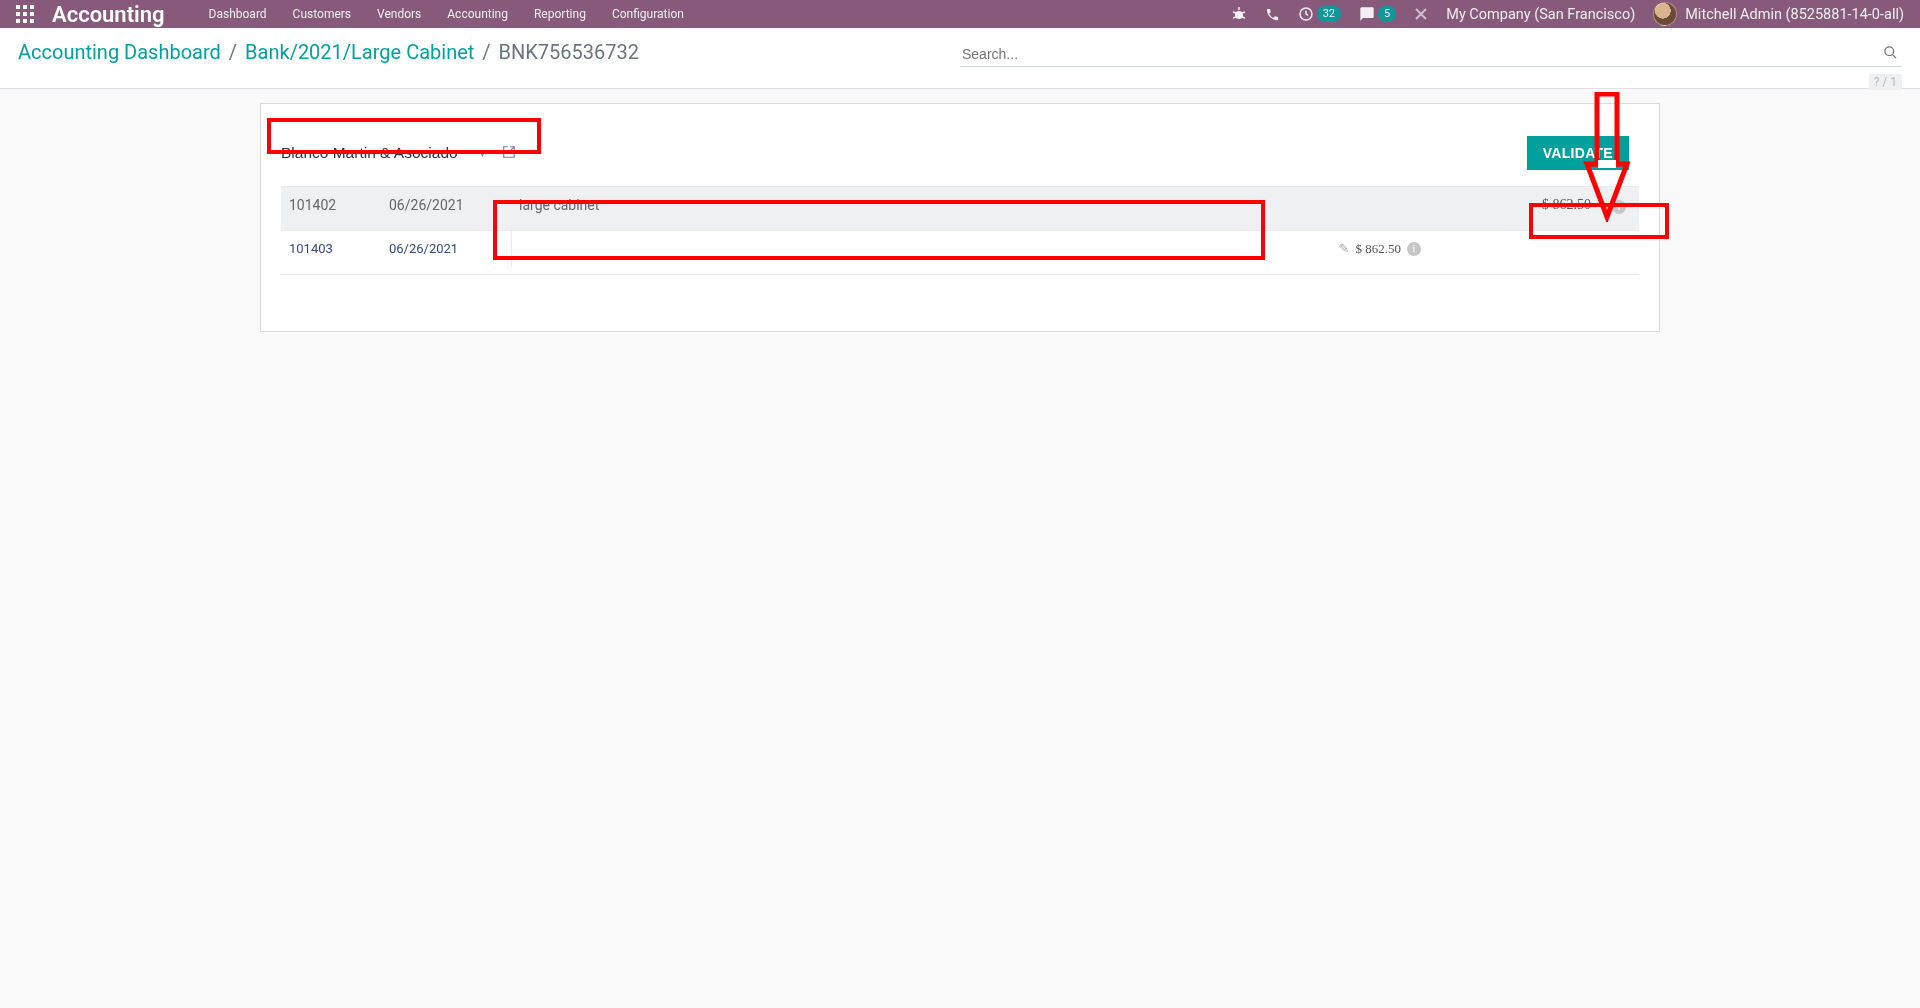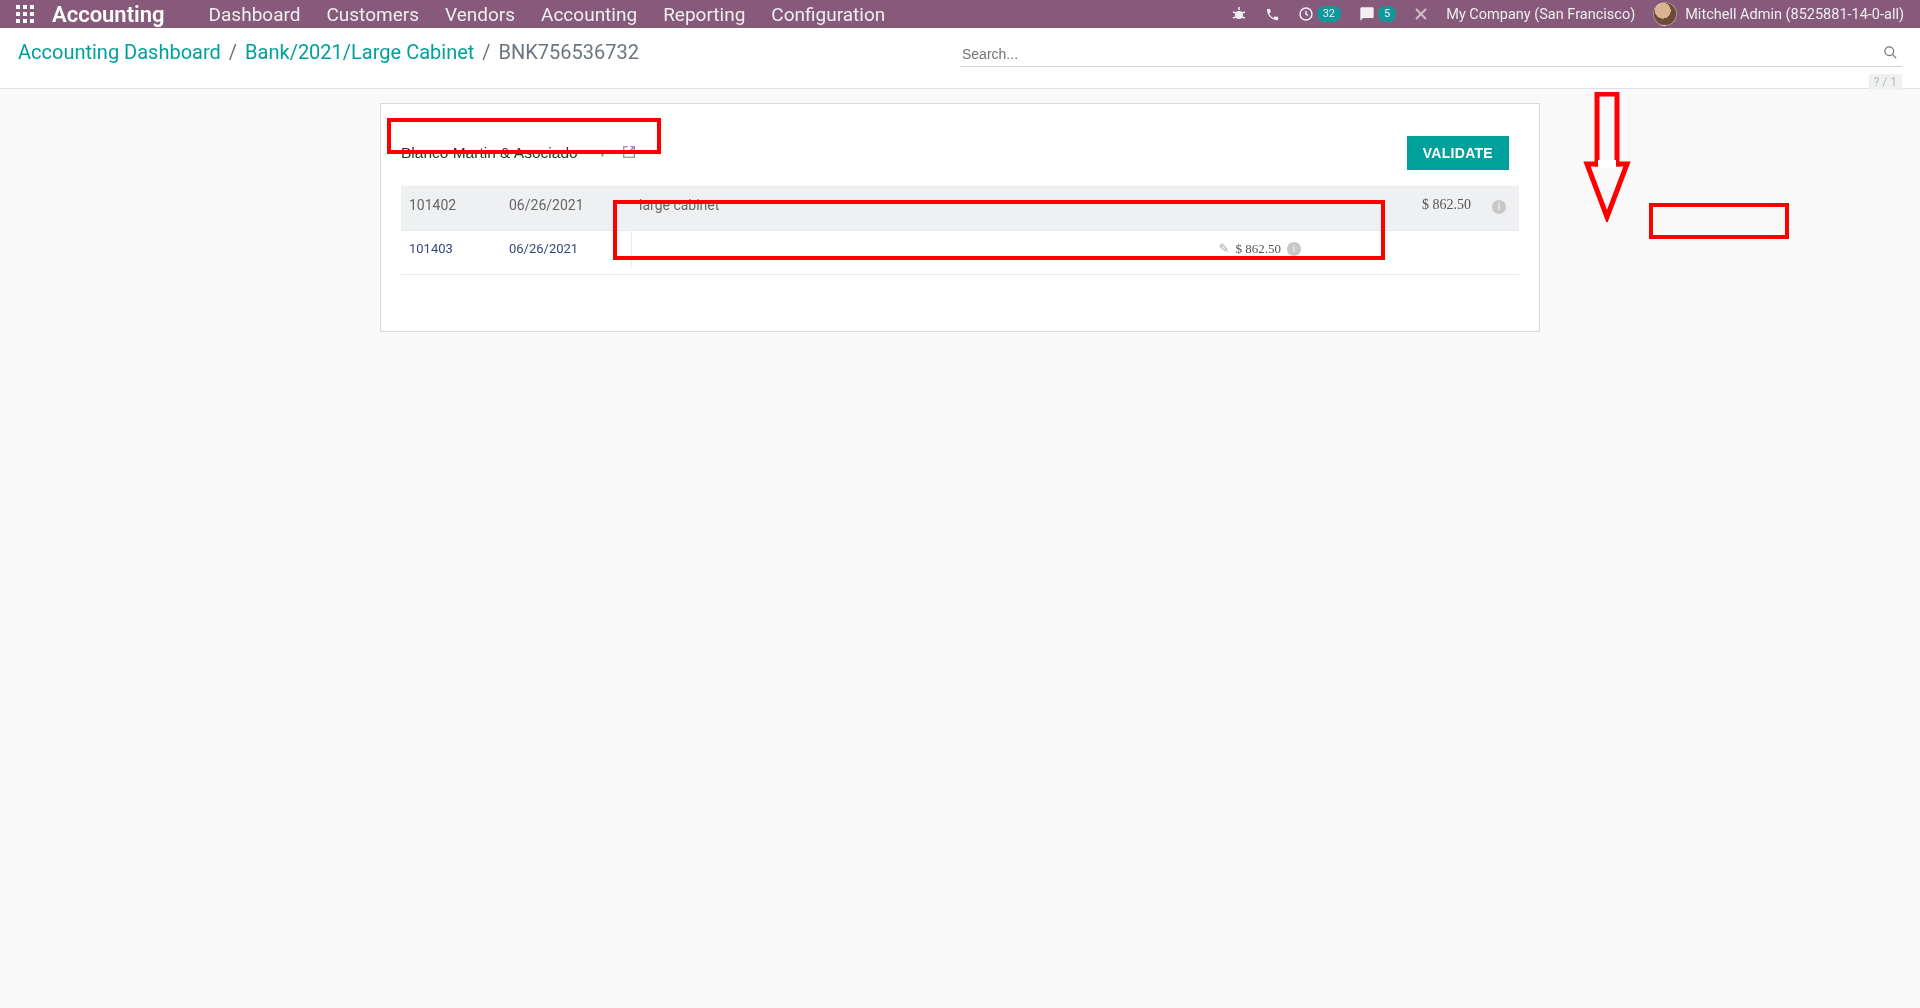--- a/index.html
+++ b/index.html
@@ -33,21 +33,21 @@
     font-weight: 600;
     margin-right: 44px;
   }
   .navbar .menu {
     display: flex;
     gap: 26px;
   }
   .navbar .menu a {
     color: #eee;
     text-decoration: none;
-    font-size: 19px;
+    font-size: 12px;
     cursor: pointer;
   }
   .navbar .right {
     margin-left: auto;
     display: flex;
     align-items: center;
     gap: 18px;
   }
   .navbar .right .ico { color:#fff; opacity:.9; cursor:pointer; font-size:15px; position:relative; display:inline-flex; align-items:center;}
   .badge {
@@ -119,21 +119,21 @@
   }
 
   
   .main-wrap {
     padding: 14px 0 0 0;
     display:flex;
     justify-content:center;
     background:#f9f9f9;
   }
   .sheet {
-    width:1160px;
+    width:1400px;
     background:#fff;
     border:1px solid #d8dadd;
     padding:26px 10px 56px 10px;
     position:relative;
   }
 
   .partner-row {
     display:flex;
     align-items:center;
     padding: 6px 10px 10px 10px;

